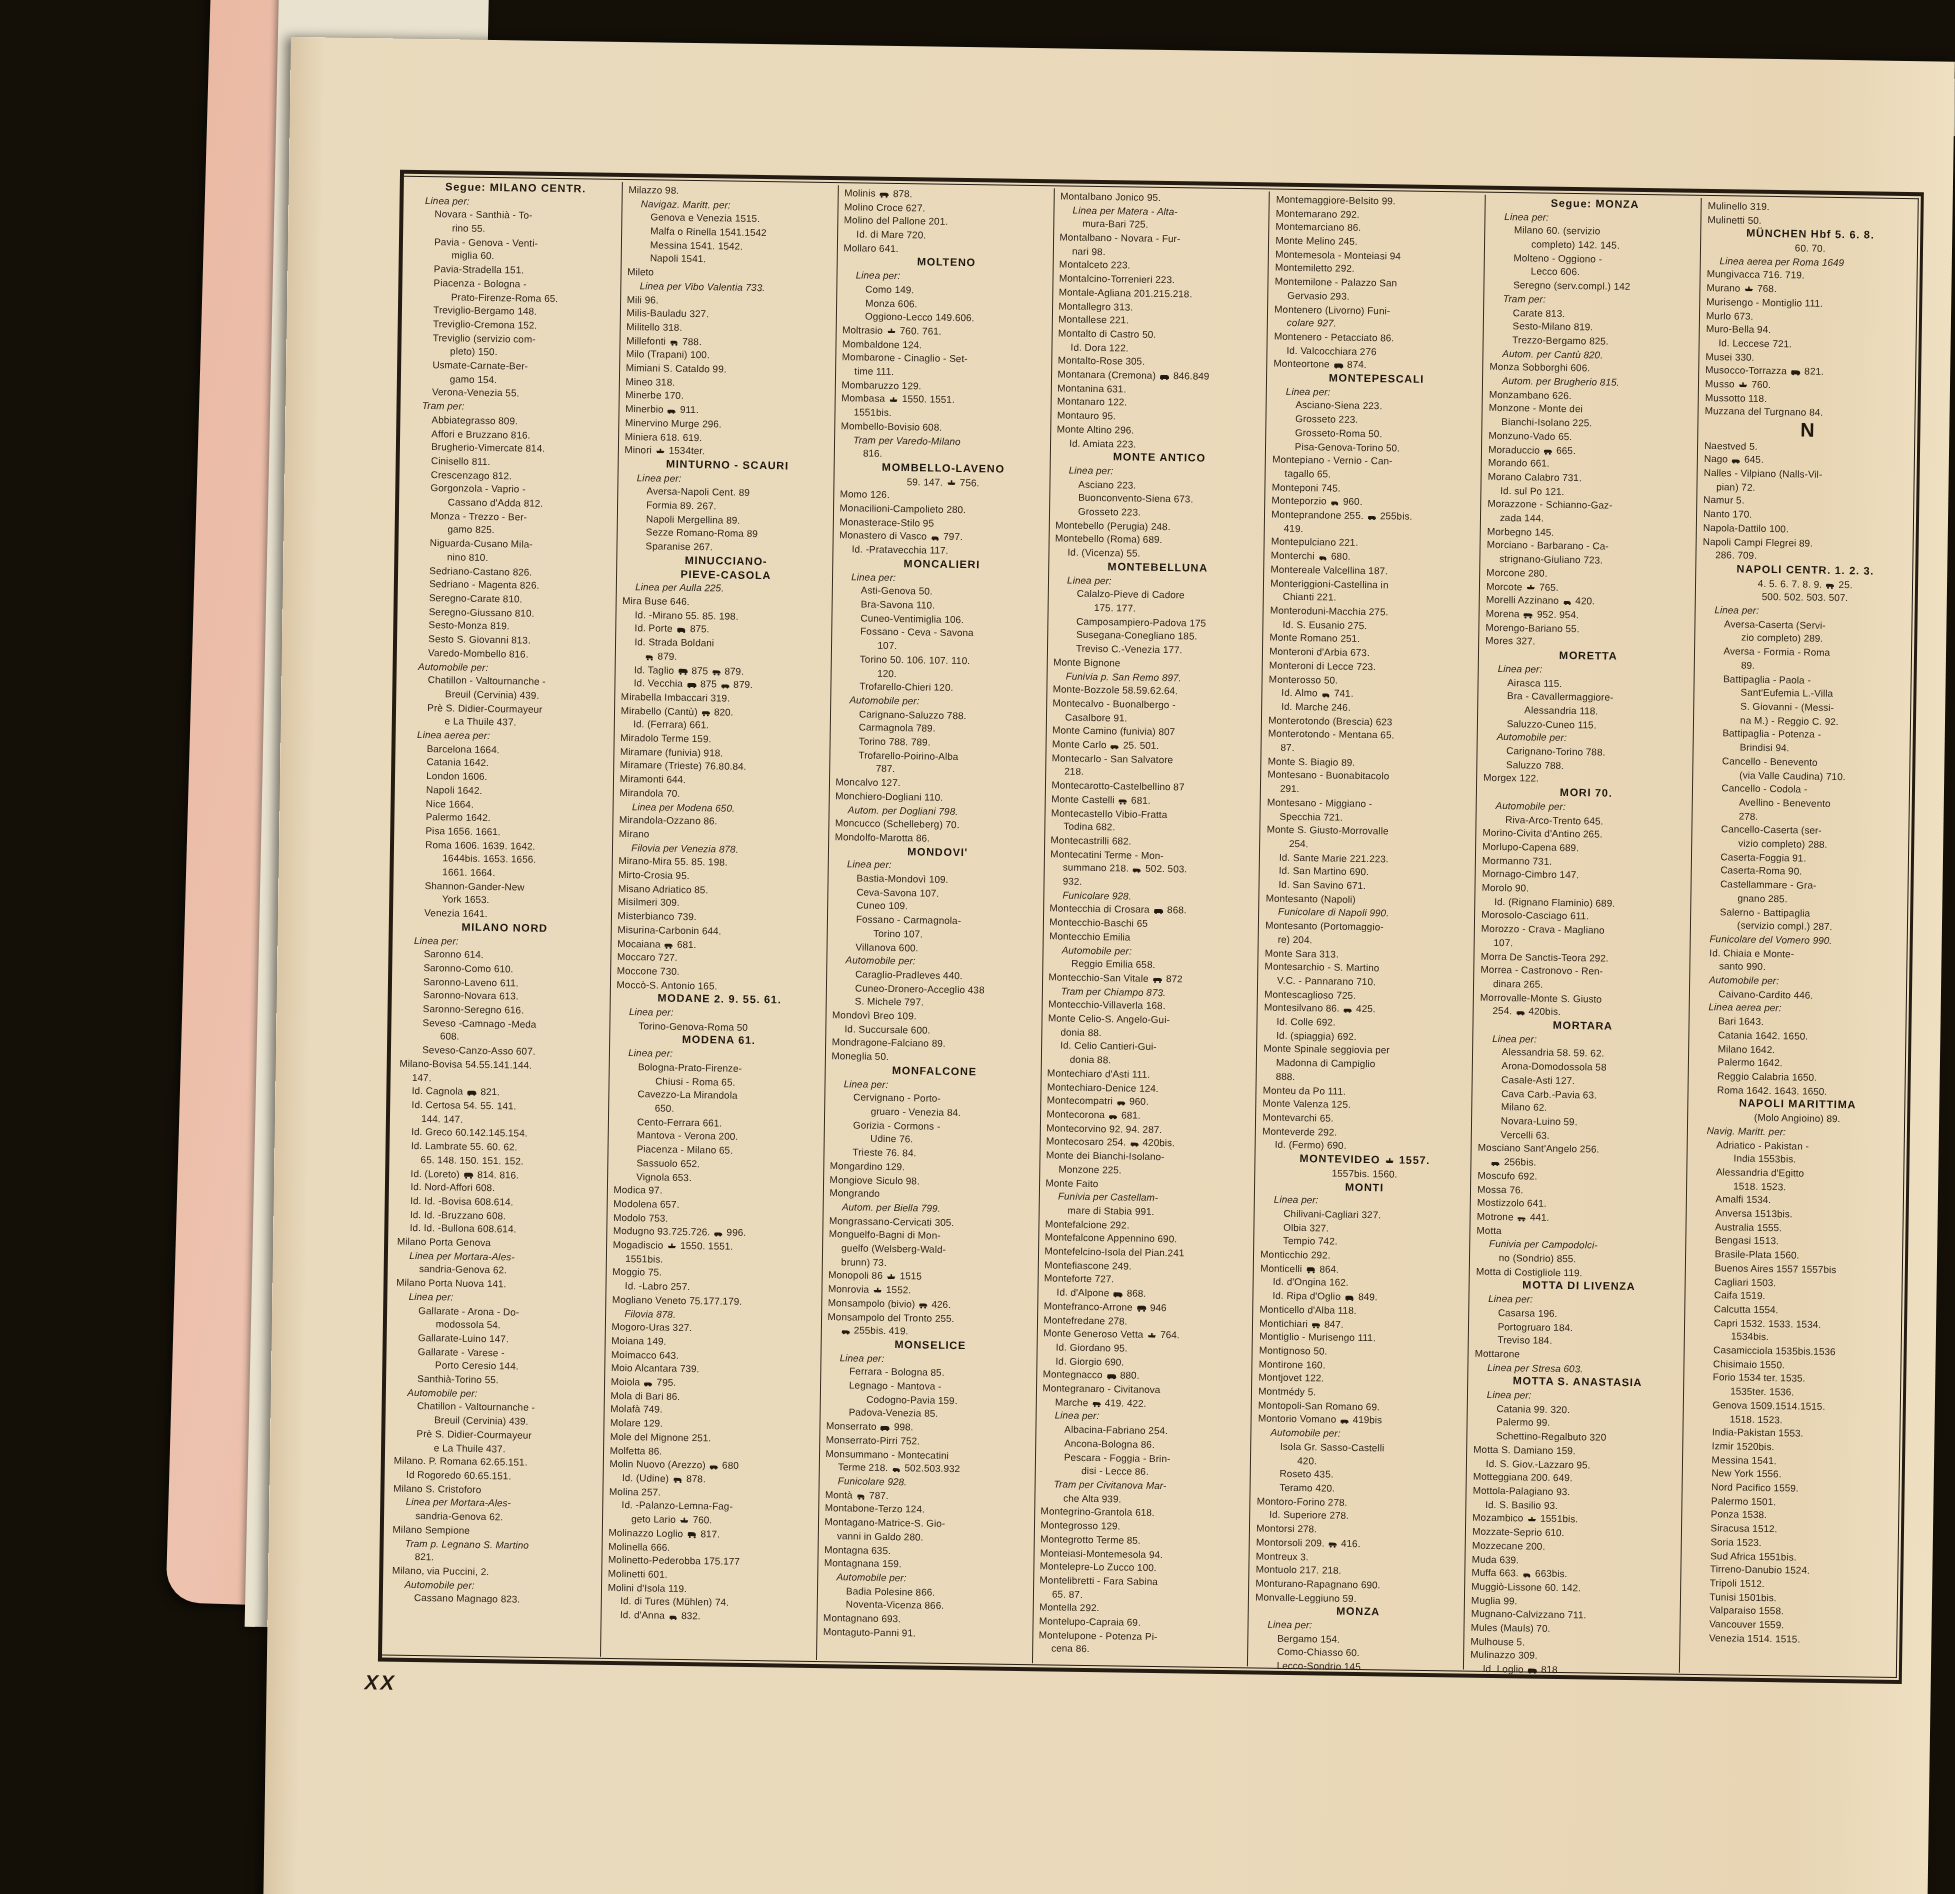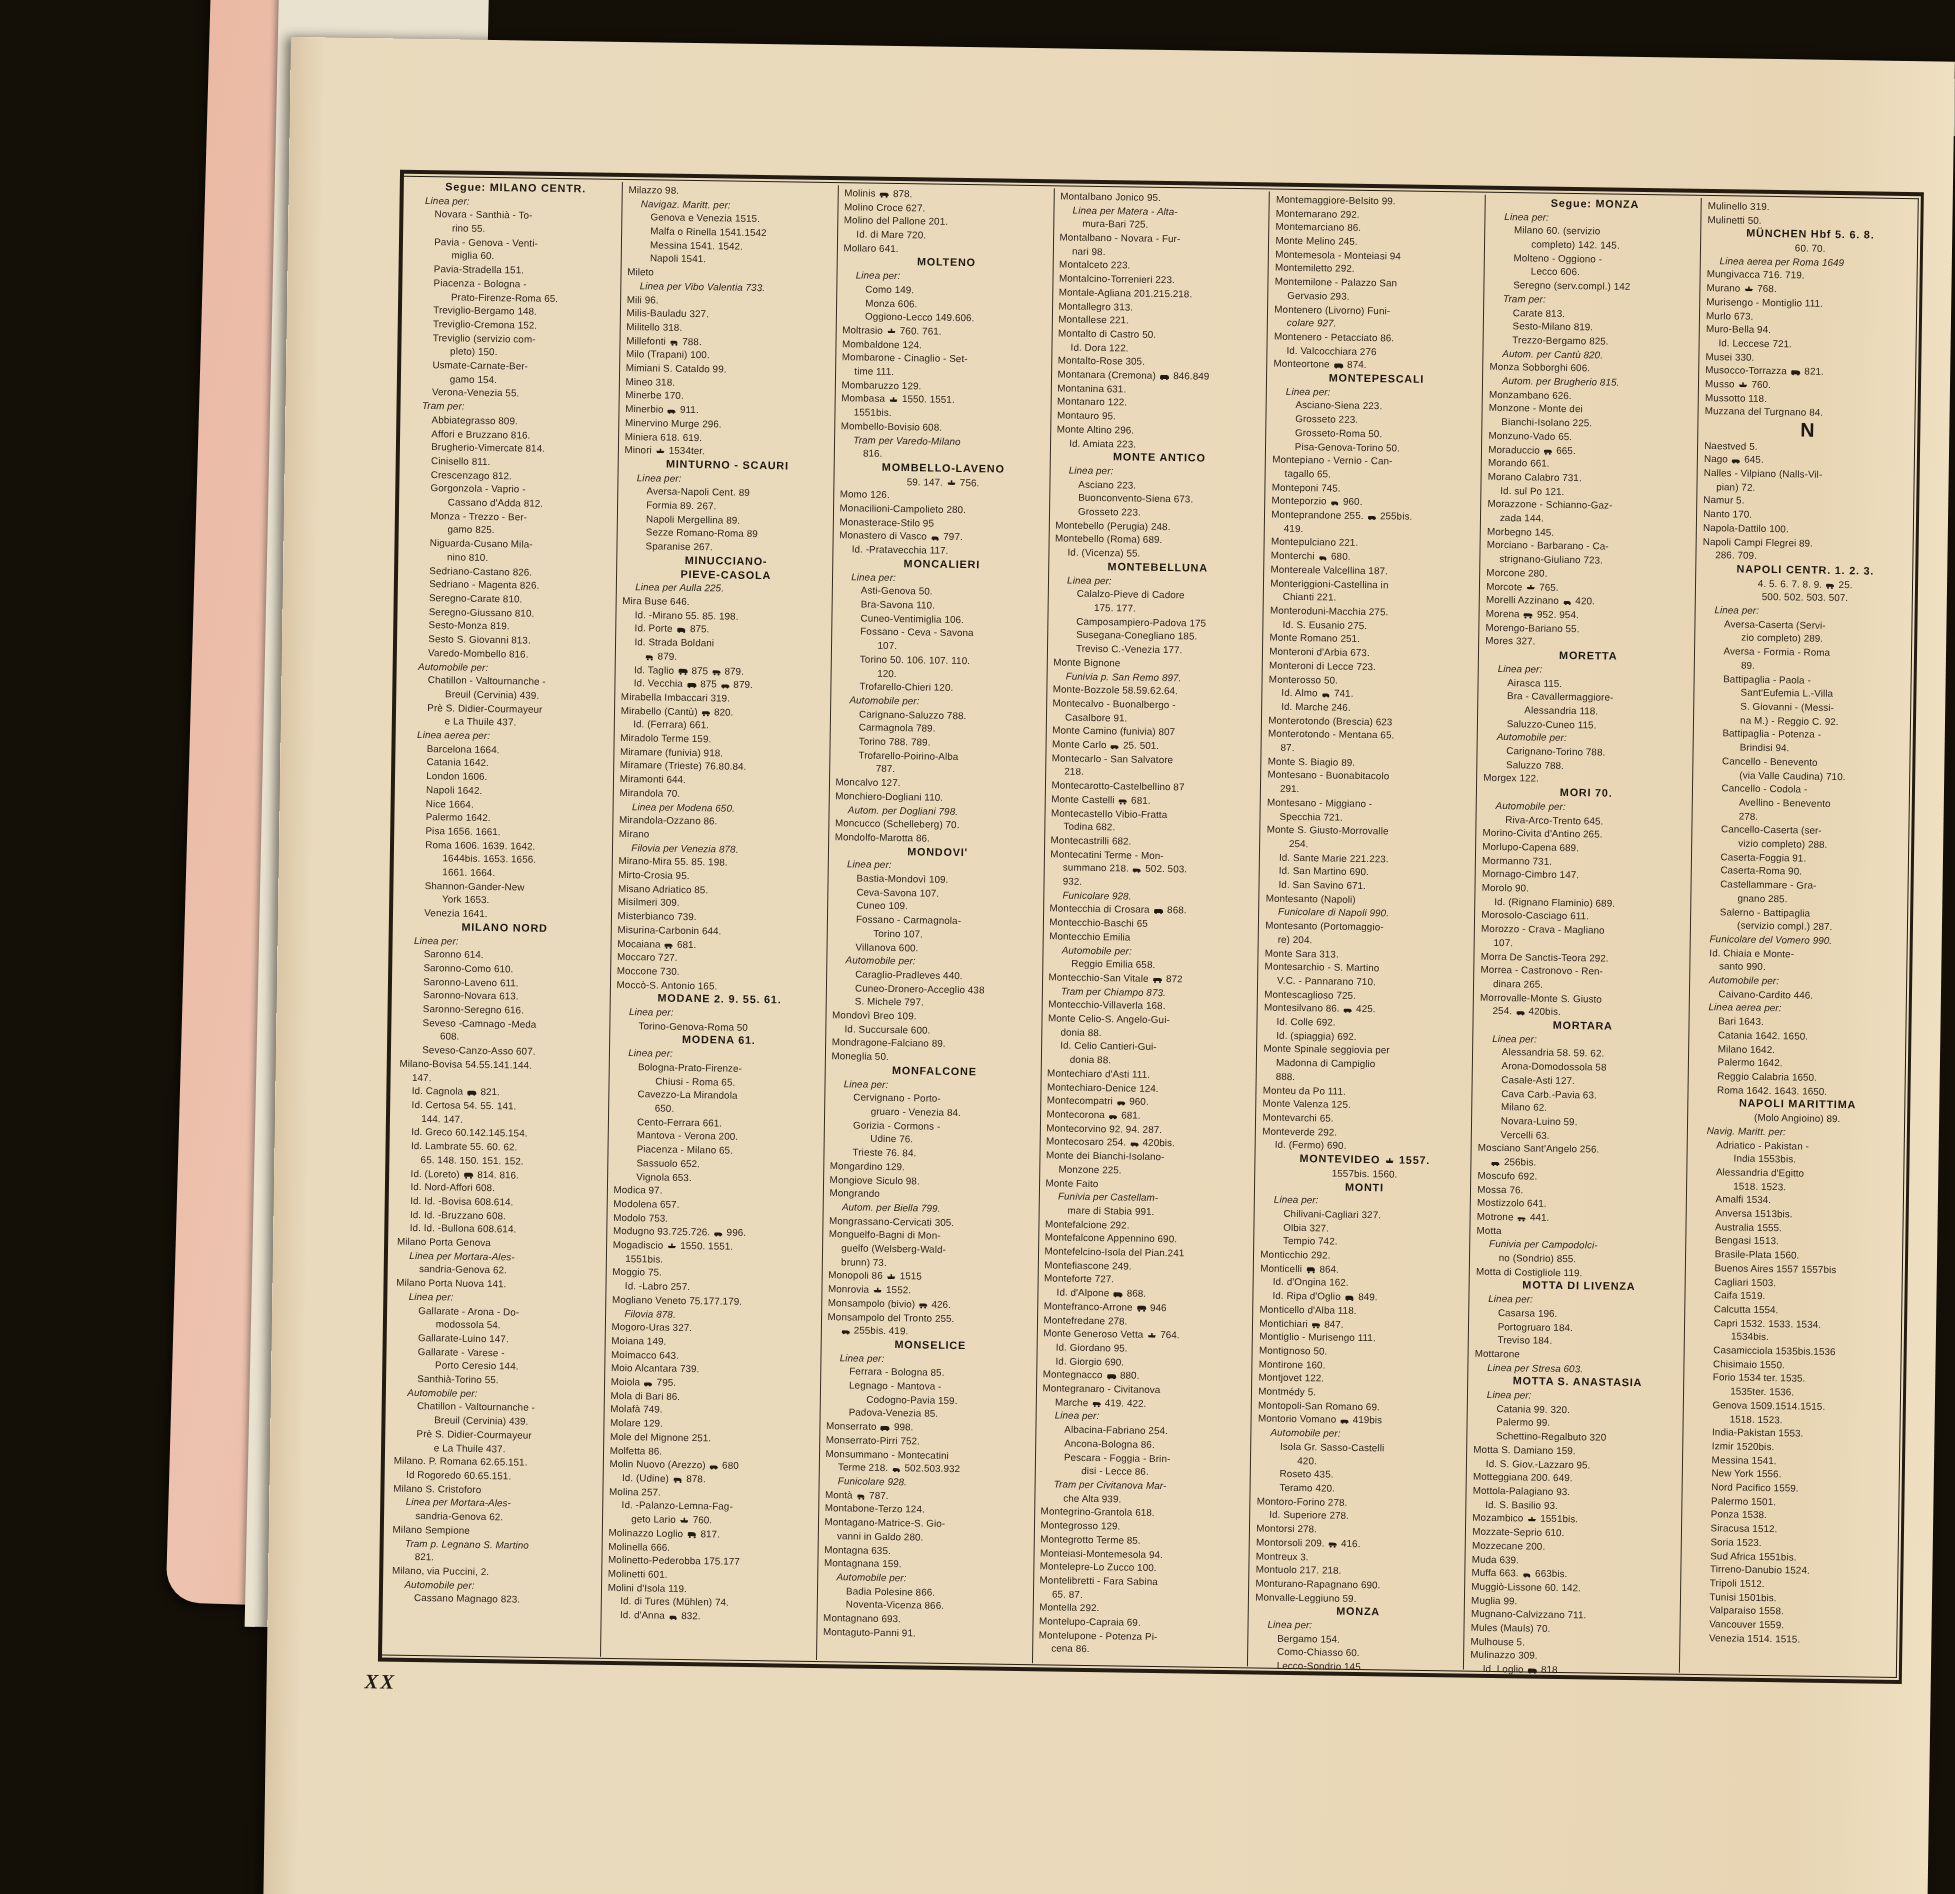--- a/index.html
+++ b/index.html
@@ -67,21 +67,21 @@
   }
   .col:last-child{border-right:none}
   .ln{white-space:nowrap;overflow:hidden;letter-spacing:0.1px}
   .i1{padding-left:12.7px}.i2{padding-left:22.5px}.i3{padding-left:40px}
   .st-h{font-weight:bold;text-align:center;font-size:10.8px;letter-spacing:0.8px;padding-left:0;color:#1f1810}
   .st-H{font-weight:bold;text-align:center;font-size:19.6px;line-height:20.5px;padding-left:0;color:#1f1810}
   .st-c{text-align:center;padding-left:0}
   .st-i{font-style:italic}
   .page-number{
     position:absolute;left:98px;top:1632px;
-    font-family:Liberation Serif, serif;font-weight:bold;font-style:italic;
+    font-family:Liberation Sans, sans-serif;font-weight:bold;font-style:italic;
     font-size:20.5px;letter-spacing:2px;color:#241c12;
   }
   
   .ic{display:inline-block;position:relative;vertical-align:0.5px;margin:0 1.5px}
   .ic-ship{width:8.3px;height:5.4px;background:#241c12;
     clip-path:polygon(0 55%,14% 100%,86% 100%,100% 55%,60% 55%,60% 12%,42% 12%,42% 55%)}
   .ic-bus{width:8.8px;height:3.9px;background:#241c12;border-radius:1.5px 2.4px 0.5px 0.5px}
   .ic-bus::after{content:"";position:absolute;left:1px;bottom:-1.5px;width:2px;height:2px;
     border-radius:50%;background:#241c12;box-shadow:4.9px 0 0 #241c12}
   .ic-auto{width:7.8px;height:2.9px;background:#241c12;border-radius:1.5px 3.4px 0.5px 0.5px}

